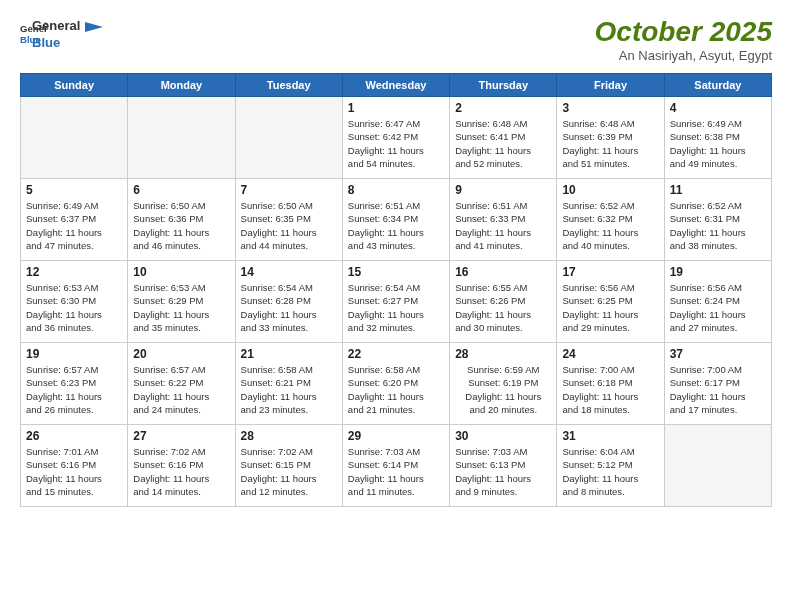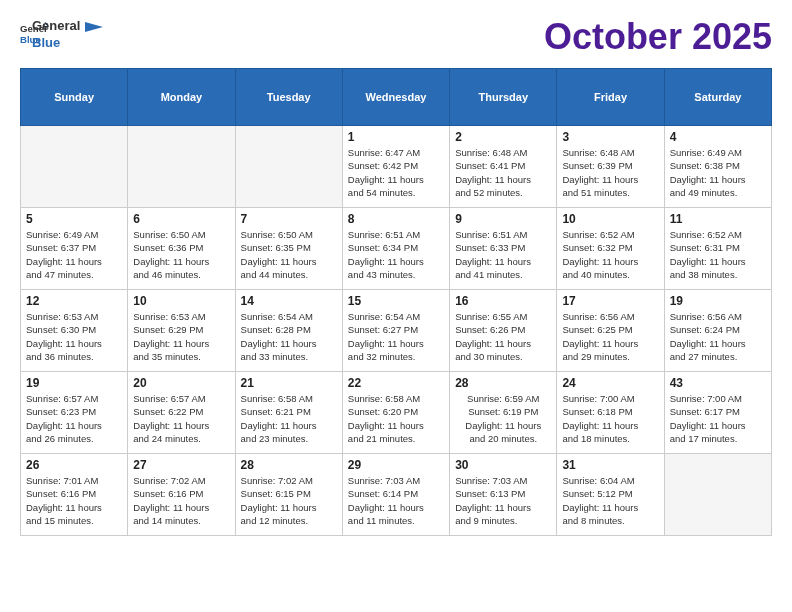--- a/index.html
+++ b/index.html
@@ -28,40 +28,41 @@
     }
     .logo-icon {
       width: 28px;
       height: 28px;
       margin-right: 4px;
     }
     .title-block {
       text-align: right;
     }
     .month-title {
-      font-size: 36px;
+      font-size: 28px;
       font-weight: bold;
-      color: #4c1d95;
+      color: #4d7c0f;
+      font-style: italic;
     }
     .subtitle {
       font-size: 13px;
       color: #555;
     }
     .calendar {
       width: 100%;
       border-collapse: collapse;
       table-layout: fixed;
     }
     .calendar th {
       background: #2a6bb5;
       color: white;
       font-size: 11px;
       font-weight: bold;
       text-align: center;
-      padding: 22px 2px;
+      padding: 5px 2px;
       border: 1px solid #1e5a9a;
     }
     .calendar td {
       border: 1px solid #ccc;
       vertical-align: top;
       padding: 4px 5px;
       height: 82px;
       width: 113px;
       background: white;
     }
@@ -97,20 +98,21 @@
         <span style="font-size:13px;font-weight:bold;color:#333;line-height:1.3;">General
           <svg width="18" height="10" viewBox="0 0 18 10" style="vertical-align:middle;margin-left:1px;">
             <polygon points="0,0 18,5 0,10" fill="#2a6bb5"></polygon>
           </svg>
         </span>
         <span style="font-size:13px;font-weight:bold;color:#2a6bb5;line-height:1.3;">Blue</span>
       </div>
     </div>
     <div class="title-block">
       <div class="month-title">October 2025</div>
+      <div class="subtitle">An Nasiriyah, Asyut, Egypt</div>
     </div>
   </div>
 
   <table class="calendar">
     <thead>
       <tr>
         <th>Sunday</th>
         <th>Monday</th>
         <th>Tuesday</th>
         <th>Wednesday</th>
@@ -292,21 +294,21 @@
 and 20 minutes.</div>
           </td>
           <td>
             <span class="day-number">24</span>
             <div class="day-info" style="white-space: pre-line;">Sunrise: 7:00 AM
 Sunset: 6:18 PM
 Daylight: 11 hours
 and 18 minutes.</div>
           </td>
           <td>
-            <span class="day-number">43</span>
+            <span class="day-number">37</span>
             <div class="day-info" style="white-space: pre-line;">Sunrise: 7:00 AM
 Sunset: 6:17 PM
 Daylight: 11 hours
 and 17 minutes.</div>
           </td>
         </tr>
         <tr>
           <td>
             <span class="day-number">26</span>
             <div class="day-info" style="white-space: pre-line;">Sunrise: 7:01 AM

